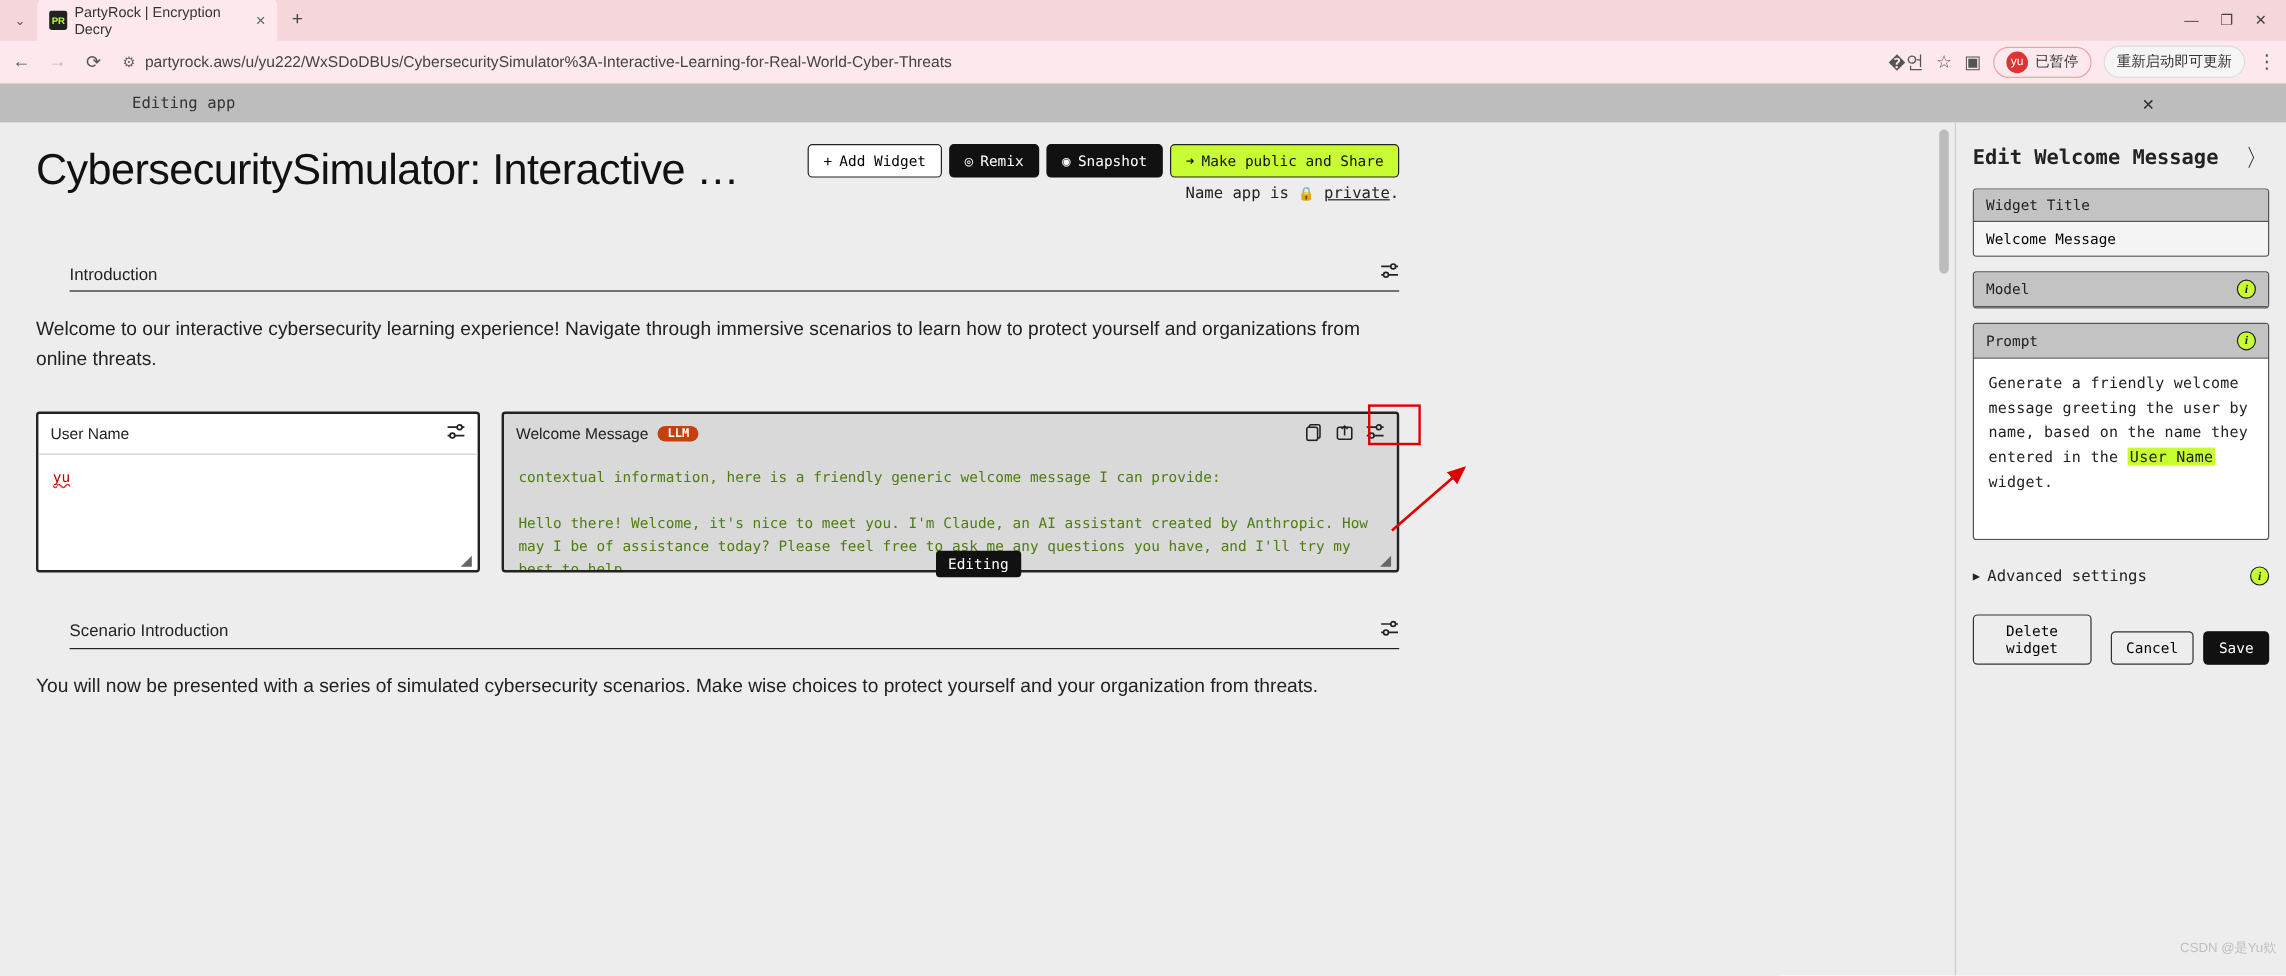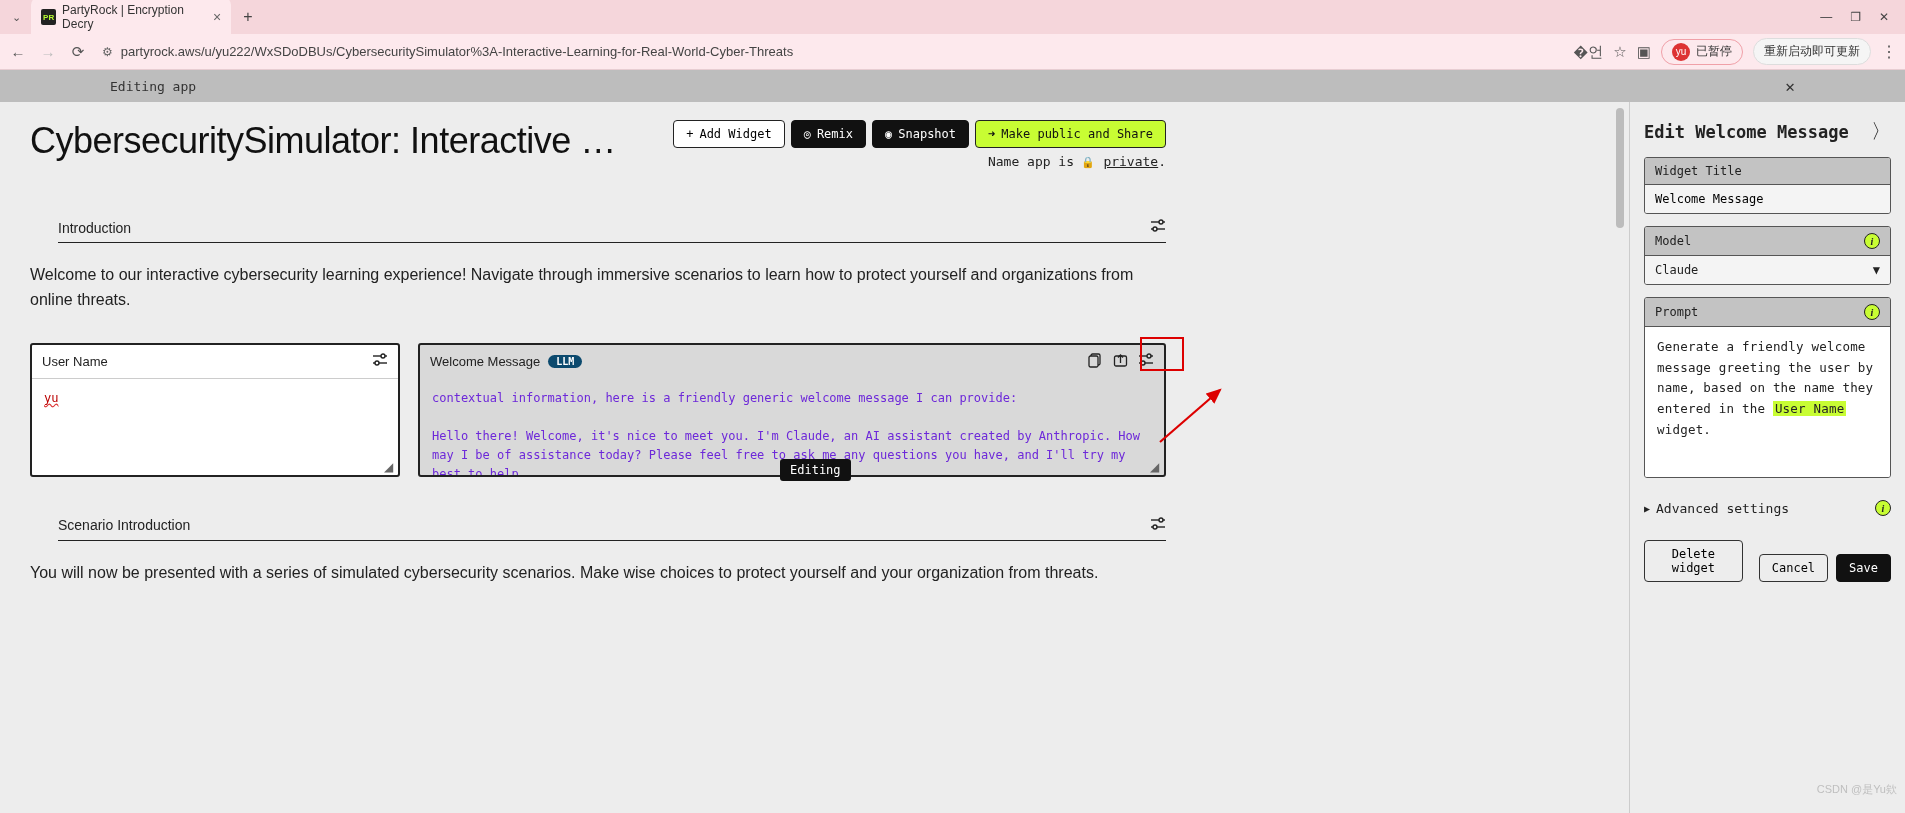--- a/index.html
+++ b/index.html
@@ -58,22 +58,22 @@
 .section-body { font-size: 16px; color: #222; line-height: 1.55; margin-top: 20px; }
 
 
 .cards-row { display: flex; gap: 18px; margin-top: 30px; }
 .card { border: 2px solid #222; border-radius: 3px; background: #eee; display: flex; flex-direction: column; position: relative; }
 .card.user { width: 370px; height: 134px; background: #fff; }
 .card.msg { flex: 1; height: 134px; background: #d9d9d9; }
 .card-hdr { display: flex; align-items: center; gap: 8px; padding: 8px 10px; font-size: 13px; color: #222; }
 .card.user .card-hdr { border-bottom: 1px solid #ccc; }
 .card-hdr .hdr-right { margin-left: auto; display: flex; gap: 10px; }
-.llm-badge { background: #0c4a6e; color: #fff; border-radius: 10px; padding: 1px 8px; font-size: 10px; font-weight: bold; font-family: ui-monospace, Menlo, Consolas, monospace; }
-.card-body { padding: 10px 12px; font-family: ui-monospace, Menlo, Consolas, monospace; font-size: 12px; color: #6d28d9; line-height: 1.6; overflow: hidden; flex: 1; }
+.llm-badge { background: #c2410c; color: #fff; border-radius: 10px; padding: 1px 8px; font-size: 10px; font-weight: bold; font-family: ui-monospace, Menlo, Consolas, monospace; }
+.card-body { padding: 10px 12px; font-family: ui-monospace, Menlo, Consolas, monospace; font-size: 12px; color: #4d7c0f; line-height: 1.6; overflow: hidden; flex: 1; }
 .card.user .card-body { color: #b00; text-decoration: underline wavy #d33; text-decoration-skip-ink: none; }
 .resize-corner { position: absolute; bottom: 2px; right: 2px; width: 12px; height: 12px; color: #666; font-size: 12px; line-height: 12px; }
 .icon-btn { cursor: pointer; color: #222; font-size: 14px; }
 
 
 .hl-rect { position: absolute; border: 2px solid #d00; width: 44px; height: 34px; pointer-events: none; }
 .tooltip { position: absolute; background: #111; color: #fff; padding: 4px 10px; border-radius: 3px; font-family: ui-monospace, Menlo, Consolas, monospace; font-size: 12px; }
 
 
 .arrow-svg { position: absolute; pointer-events: none; }
@@ -291,24 +291,20 @@
       <div class="field-input">
           <input value="Welcome Message" style="">
         </div>
     </div>
 
     <div class="field-group">
       <div class="field-label">
         <span>Model</span>
         <span class="info-badge">i</span>
       </div>
-      <div class="field-input">
-        <span>Claude</span>
-        <span class="dd-caret">▼</span>
-      </div>
     </div>
 
     <div class="field-group">
       <div class="field-label">
         <span>Prompt</span>
         <span class="info-badge">i</span>
       </div>
       <div class="prompt-box">
         <span>Generate a friendly welcome message greeting the user by name, based on the name they entered in the </span><span class="hl-lime">User Name</span><span> widget.</span>
       </div>

